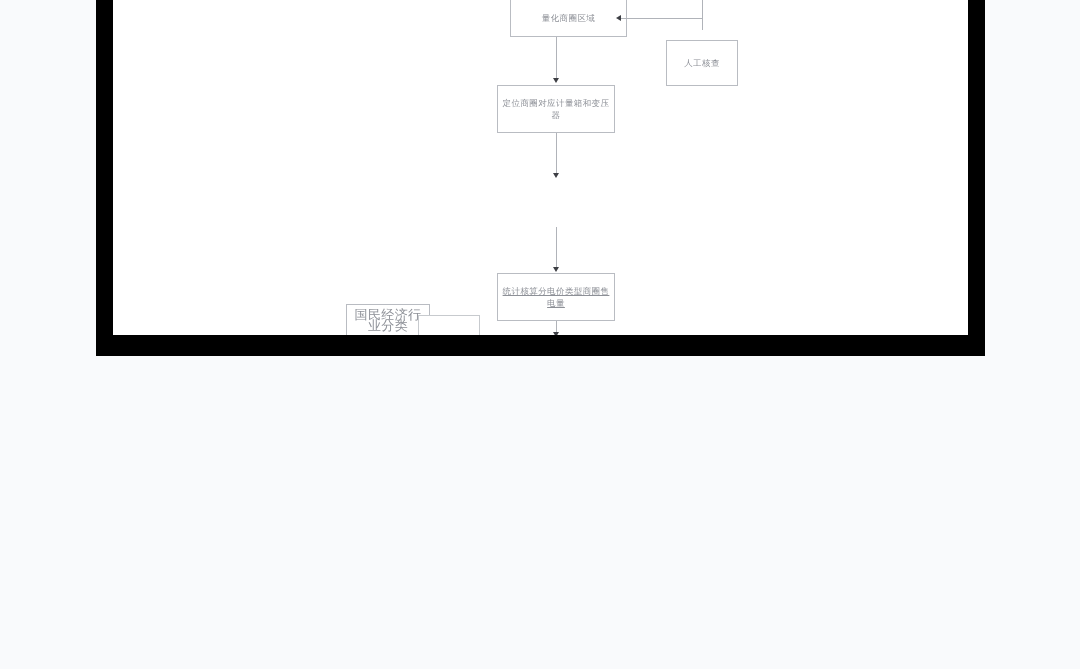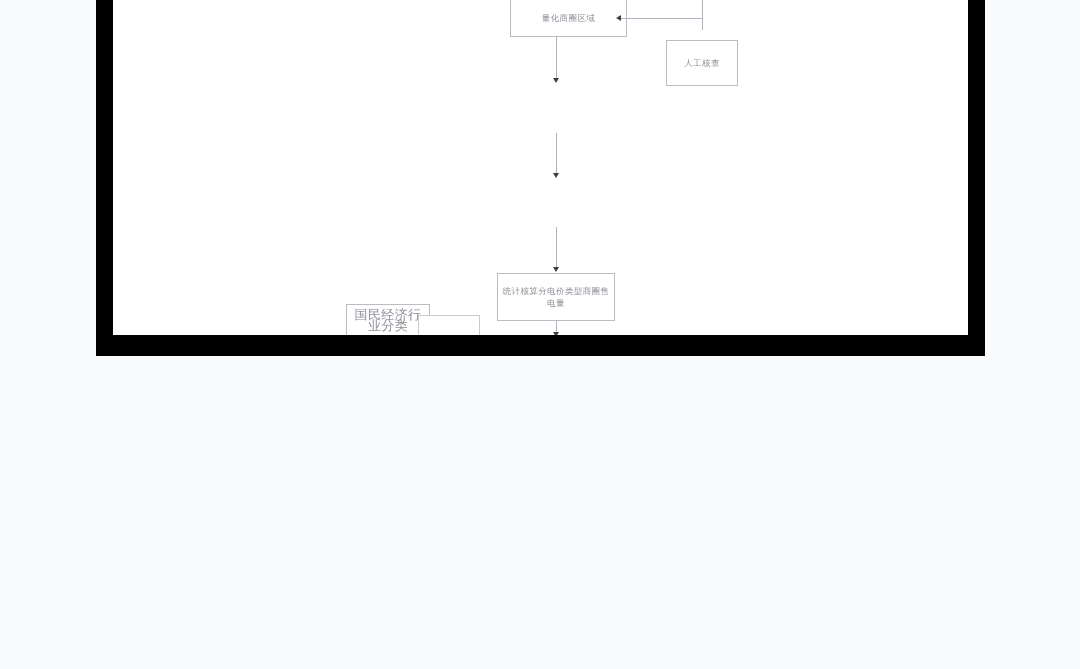--- a/index.html
+++ b/index.html
@@ -124,29 +124,32 @@
     <div class="edge-h" style="left:508px; top:28px; width:82px;"></div>
     <div class="arrow-left" style="left:503px; top:25px;"></div>
 
     <div class="node" style="left:553px; top:50px; width:72px; height:46px;">
       <span>人工核查</span>
     </div>
 
     <div class="edge-v" style="left:443px; top:47px; height:43px;"></div>
     <div class="arrow-down" style="left:440px; top:88px;"></div>
 
+    <div class="node" style="left:384px; top:95px; width:118px; height:48px;">
+      <span>定位商圈对应计量箱和变压器</span>
+    </div>
 
     <div class="edge-v" style="left:443px; top:143px; height:42px;"></div>
     <div class="arrow-down" style="left:440px; top:183px;"></div>
 
 
     <div class="edge-v" style="left:443px; top:237px; height:43px;"></div>
     <div class="arrow-down" style="left:440px; top:277px;"></div>
 
-    <div class="node" style="left:384px; top:283px; width:118px; height:48px;">
+    <div class="node" style="left:384px; top:283px; width:118px; height:48px;text-decoration:underline;">
       <span>统计核算分电价类型商圈售电量</span>
     </div>
 
     <div class="edge-v" style="left:443px; top:331px; height:16px;"></div>
     <div class="arrow-down" style="left:440px; top:342px;"></div>
 
     <div class="node" style="left:233px; top:314px; width:84px; height:38px; font-size:13px; line-height:11px; align-items:flex-start; padding-top:4px;">
       <span>国民经济行业分类</span>
     </div>
     <div class="node" style="left:305px; top:325px; width:62px; height:28px; border-color:#c7cace;">

